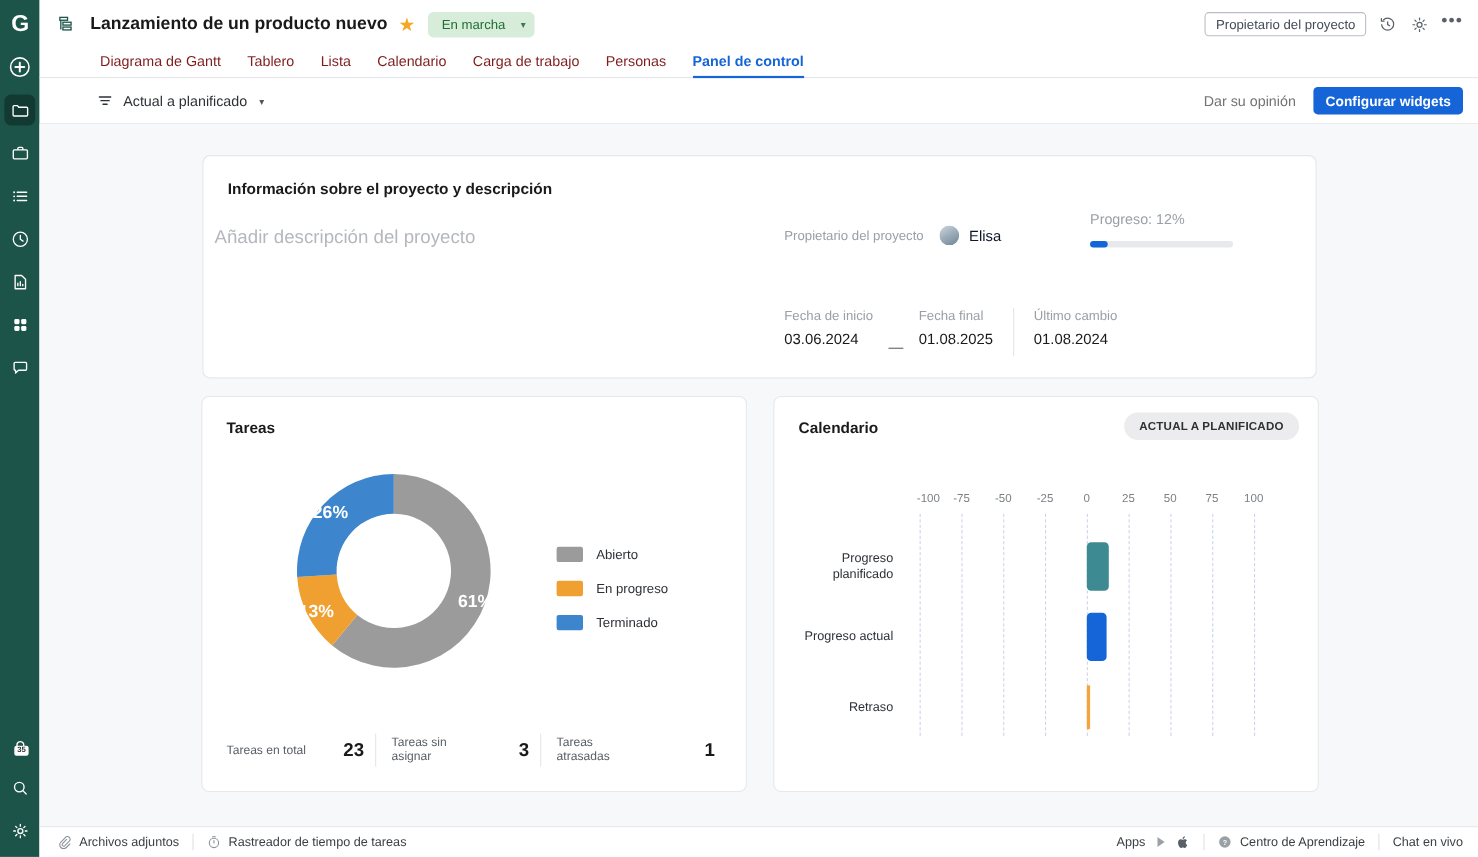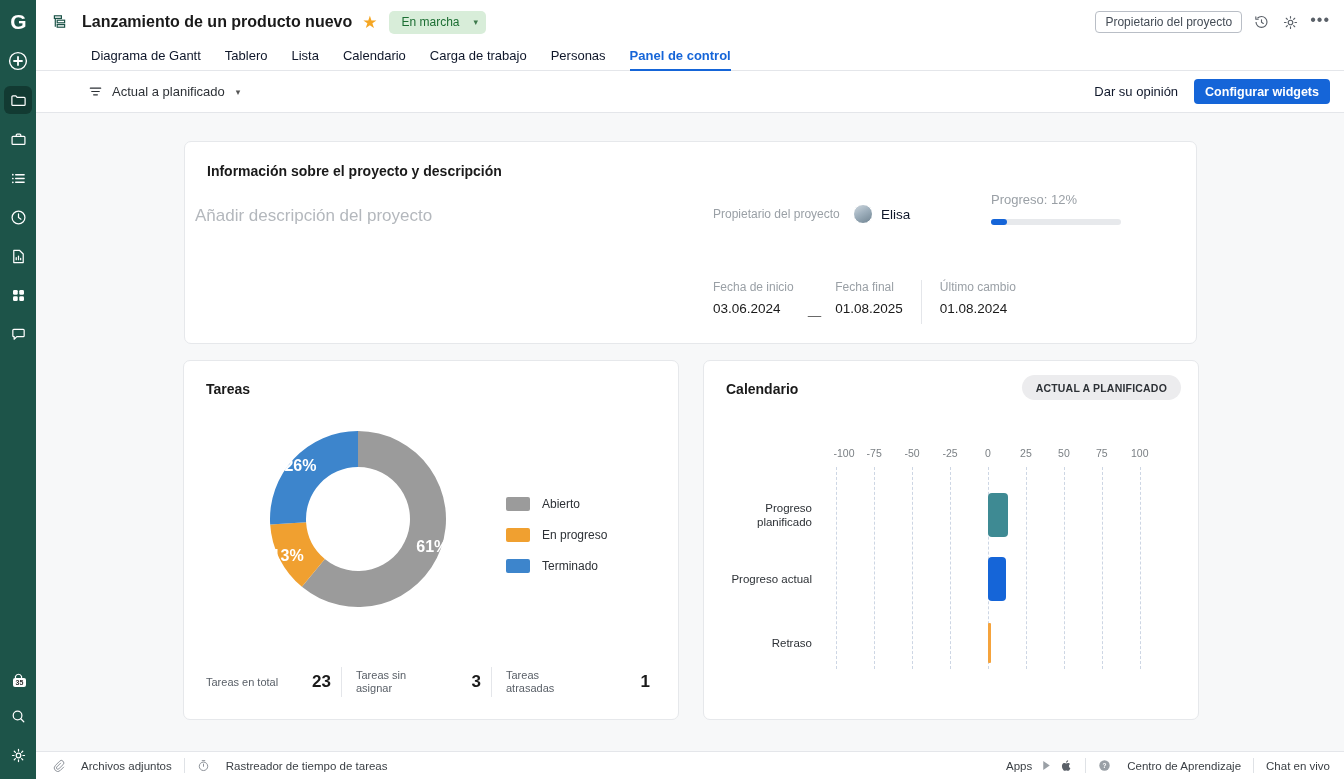--- a/index.html
+++ b/index.html
@@ -64,35 +64,35 @@
     border: 1px solid #b9bec6; border-radius: 4px; height: 22px;
     display: inline-flex; align-items: center; padding: 0 9px;
     font-size: 12px; color: #444c56;
   }
   .hdr-ic { width: 19px; height: 19px; display:flex; align-items:center; justify-content:center; color:#5a6068; }
   .hdr-dots { font-size: 16px; color:#5a6068; letter-spacing: 1px; line-height: 1; padding-bottom: 5px;}
 
   
   .tabs { height: 27px; display: flex; align-items: flex-end; padding-left: 49px; gap: 0; border-bottom: 1px solid #e4e6ea; position: relative; }
   .tab {
-    font-size: 13px; color: #0f172a; padding: 0 12px 7px 12px; position: relative; white-space: nowrap;
+    font-size: 13px; color: #7f1d1d; padding: 0 12px 7px 12px; position: relative; white-space: nowrap;
   }
   .tab:first-child { padding-left: 6px; }
   .tab.active { color: #1565d8; font-weight: bold; }
   .tab.active::after {
     content: ""; position: absolute; left: 12px; right: 12px; bottom: -1px;
     height: 2px; background: #1565d8;
   }
 
   
   .toolbar { height: 42px; display: flex; align-items: center; padding: 0 14px 0 52px; border-bottom: 1px solid #e4e6ea; }
   .filter-btn { display: flex; align-items: center; gap: 9px; font-size: 13px; color: #2d3136; }
   .filter-btn .chev { font-size: 9px; color:#555; margin-left: 2px;}
   .toolbar-right { margin-left: auto; display: flex; align-items: center; gap: 16px; }
-  .link-btn { font-size: 13px; color: #0f172a; }
+  .link-btn { font-size: 13px; color: #737373; }
   .primary-btn {
     background: #1565d8; color: #fff; font-size: 12.5px; font-weight: bold;
     border-radius: 4px; height: 25px; display: inline-flex; align-items: center;
     padding: 0 11px;
   }
 
   
   .content { flex: 1 1 auto; background: #f7f8f9; overflow: hidden; position: relative; padding-left: 41px; }
   .card {
     position: absolute; background: #fff; border: 1px solid #e6e8eb; border-radius: 7px;
@@ -158,21 +158,21 @@
   .bchart { position: absolute; left: 22px; top: 62px; right: 16px; bottom: 50px; }
   .bc-ticks { position: absolute; left: 0; right: 0; top: 24px; height: 14px; }
   .bc-tick { position: absolute; font-size: 10.5px; color: #7b8085; transform: translateX(-50%); }
   .bc-plot { position: absolute; left: 0; right: 0; top: 44px; bottom: 0; text-align: right; }
   .bc-grid { position: absolute; top: 0; bottom: 0; width: 1px; border-left: 1px dashed #cdd6e4; }
   .bc-rowlabel { position: absolute; font-size: 11.5px; color: #2d3136; line-height: 14px; transform: translateY(-50%); }
   .bar { position: absolute; border-radius: 4px; }
 
   
   .footer { height: 28px; display: flex; align-items: center; padding: 0 14px 0 16px; border-top: 1px solid #e4e6ea; background:#fff; }
-  .f-item { display: flex; align-items: center; gap: 16px; font-size: 11.5px; color: #3a3f44; justify-content: flex-end; }
+  .f-item { display: flex; align-items: center; gap: 7px; font-size: 11.5px; color: #3a3f44; justify-content: flex-end; }
   .f-div { width: 1px; height: 15px; background: #dfe2e6; margin: 0 12px; }
   .footer-right { margin-left: auto; display: flex; align-items: center; }
   .f-ic { color: #8b9097; display:flex; align-items:center; }
 </style>
 </head>
 <body>
 
 <div class="app">
 
   <div class="rail">

